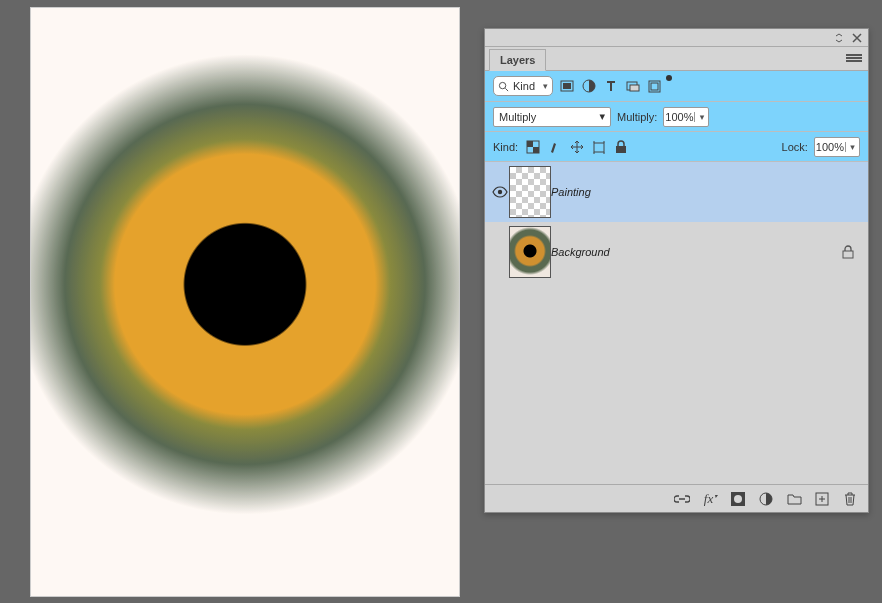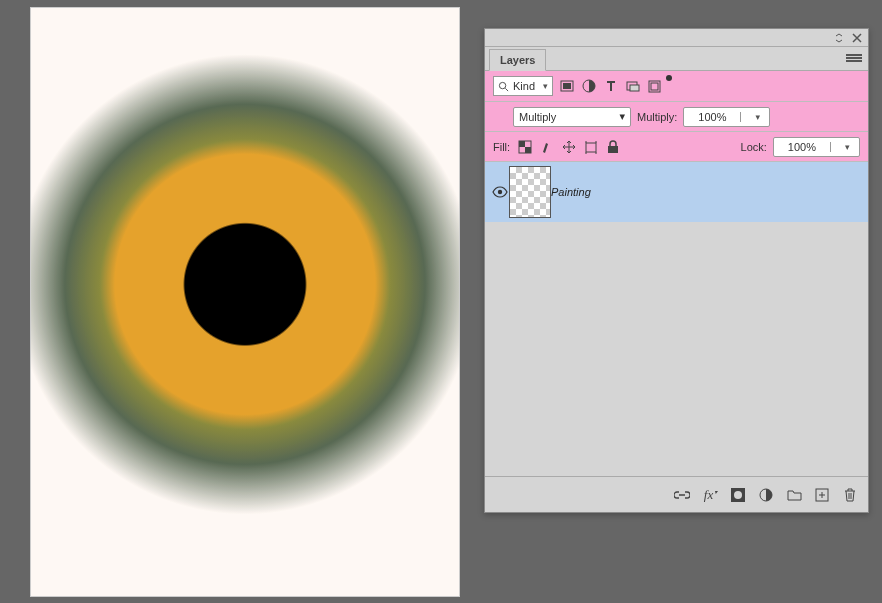--- a/index.html
+++ b/index.html
@@ -31,21 +31,21 @@
       linear-gradient(#f5d8c5 0%, #e8c0a8 25%, #f0e8e0 40%, #f0e8e0 60%, #f0c8b0 85%, #e8b090 100%);
     filter: contrast(1.05);
   }
   
   .panel {
     position: absolute;
     left: 484px;
     top: 28px;
     width: 385px;
     height: 485px;
-    background: #f9a8d4;
+    background: #7dd3fc;
     border: 1px solid #8a8a8a;
     box-shadow: 0 2px 6px rgba(0,0,0,0.25);
     display: flex;
     flex-direction: column;
   }
   .panel-topbar {
     height: 18px;
     background: #d5d5d5;
     border-bottom: 1px solid #aaa;
     display: flex;
@@ -88,45 +88,45 @@
     align-items: center;
     padding: 5px 8px;
     gap: 6px;
     border-bottom: 1px solid #bdbdbd;
   }
   .filter-row { height: 31px; }
   .kind-select {
     display:flex; align-items:center;
     border:1px solid #999; background:#fff;
     height:20px; padding:0 4px; gap:2px;
-    border-radius: 0;
+    border-radius: 5px;
   }
   .kind-select .search { font-size: 11px; }
   .kind-select .kind-label { font-size:11px; padding: 0 6px 0 2px;}
   .kind-select .chev { font-size:9px; color:#555;}
   .f-icn {
     width:16px; height:16px;
     display:flex; align-items:center; justify-content:center;
     color:#444; cursor:pointer;
   }
   .dot { width:6px;height:6px;border-radius:50%;background:#333; align-self:flex-start; margin-left:-3px; margin-top:-1px;}
   .blend-row { height: 30px; }
   .select {
     border:1px solid #999; background:#fff; height:20px;
     display:flex; align-items:center; justify-content:space-between;
-    padding:0 5px; border-radius:2px;margin-left:20px;
+    padding:0 5px; border-radius:2px;
   }
   .blend-select { width: 118px; }
   .label { color:#333; }
   .pct-box {
     display:flex; align-items:center;
     border:1px solid #999; background:#fff; height:20px;
     border-radius:2px;
   }
-  .pct-box span { padding:0 14px; }
+  .pct-box span { padding:0 1px; }
   .pct-box .chev-btn { border-left:1px solid #999; width:14px; text-align:center; font-size:9px; color:#555;}
   .lock-row { height:30px; }
   .lock-icons { display:flex; gap:4px; align-items:center;}
   .lock-icn {
     width:18px;height:18px;
     display:flex;align-items:center;justify-content:center;
     color:#444; cursor:pointer;
   }
   .spacer { flex:1; }
   
@@ -188,21 +188,21 @@
     width:8px; display:flex; align-items:center; justify-content:center;
     color:#555;
   }
   .layer-name { font-style: italic; color:#222; }
   .layer .lock-right {
     position:absolute; right:14px; top:50%; transform:translateY(-50%);
     color:#555;
   }
   
   .panel-footer {
-    height:36px; border-top:1px solid #aaa;
+    height:28px; border-top:1px solid #aaa;
     display:flex; align-items:center; justify-content:flex-end;
     gap:12px; padding:0 10px;
     background:#d5d5d5;
   }
   .ft-icn {
     width:16px;height:16px; color:#444; cursor:pointer;
     display:flex;align-items:center;justify-content:center;
   }
   svg { display:block; }
 </style>
@@ -286,21 +286,21 @@
       <span class="chev">▾</span>
     </div>
     <span class="label">Multiply:</span>
     <div class="pct-box">
       <span>100%</span>
       <span class="chev-btn">▾</span>
     </div>
   </div>
 
   <div class="row lock-row">
-    <span class="label">Fill:</span>
+    <span class="label">Kind:</span>
     <div class="lock-icons">
       <div class="lock-icn">
         <svg width="14" height="14" viewBox="0 0 14 14">
             <rect x="1" y="1" width="12" height="12" stroke="#444" fill="none"></rect>
             <rect x="1" y="1" width="6" height="6" fill="#444"></rect>
             <rect x="7" y="7" width="6" height="6" fill="#444"></rect>
           </svg>
       </div>
       <div class="lock-icn">
         <svg width="14" height="14" viewBox="0 0 14 14">
@@ -337,20 +337,36 @@
       <div class="layer selected">
         <div class="eye">
           <svg viewBox="0 0 16 12">
             <path d="M1 6s2.5-5 7-5 7 5 7 5-2.5 5-7 5-7-5-7-5z" stroke="#333" fill="none" stroke-width="1.2"></path>
             <circle cx="8" cy="6" r="2.2" fill="#333"></circle>
           </svg>
         </div>
         <div class="thumb checker"></div>
         <div class="layer-name">Painting</div>
       </div>
+      <div class="layer">
+        <div class="eye hidden">
+          <svg viewBox="0 0 16 12">
+            <path d="M1 6s2.5-5 7-5 7 5 7 5-2.5 5-7 5-7-5-7-5z" stroke="#333" fill="none" stroke-width="1.2"></path>
+            <circle cx="8" cy="6" r="2.2" fill="#333"></circle>
+          </svg>
+        </div>
+        <div class="thumb eye-img"></div>
+        <div class="layer-name">Background</div>
+        <div class="lock-right">
+          <svg width="12" height="14" viewBox="0 0 12 14">
+            <rect x="1" y="6" width="10" height="7" stroke="#555" fill="none"></rect>
+            <path d="M3 6V4a3 3 0 016 0v2" stroke="#555" fill="none" stroke-width="1.3"></path>
+          </svg>
+        </div>
+      </div>
     </div>
 
   <div class="panel-footer">
     <div class="ft-icn">
       <svg width="16" height="10" viewBox="0 0 16 10">
           <path d="M5 2H3a3 3 0 000 6h2M11 2h2a3 3 0 010 6h-2M5 5h6" stroke="#444" fill="none" stroke-width="1.3"></path>
         </svg>
     </div>
     <div class="ft-icn" style="font-style:italic;font-family:Georgia,serif;font-size:13px;position:relative;">fx<span style="font-size:6px;position:relative;top:-3px;left:1px;">▾</span></div>
     <div class="ft-icn">

